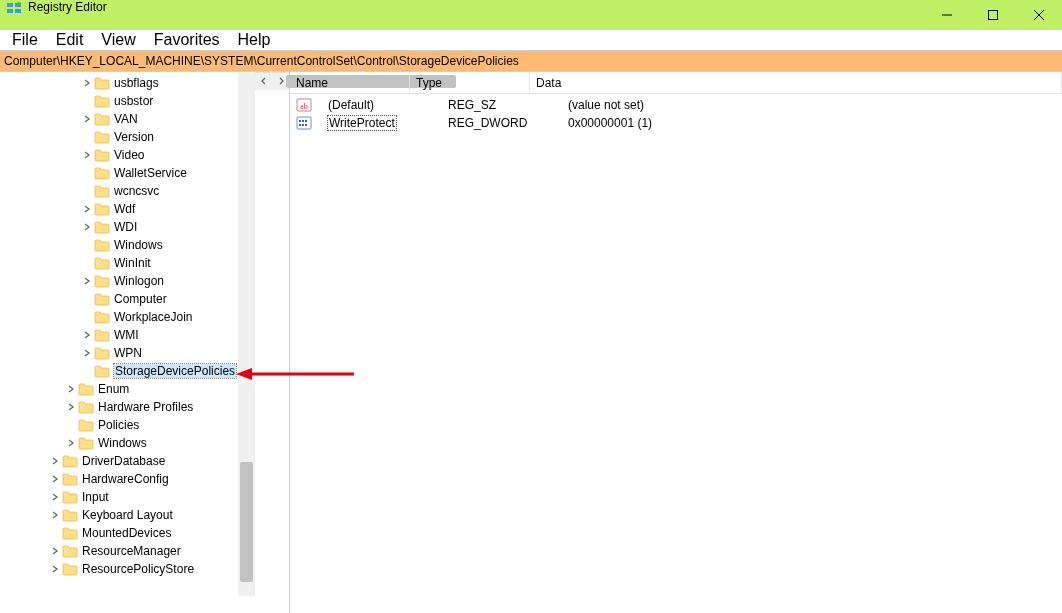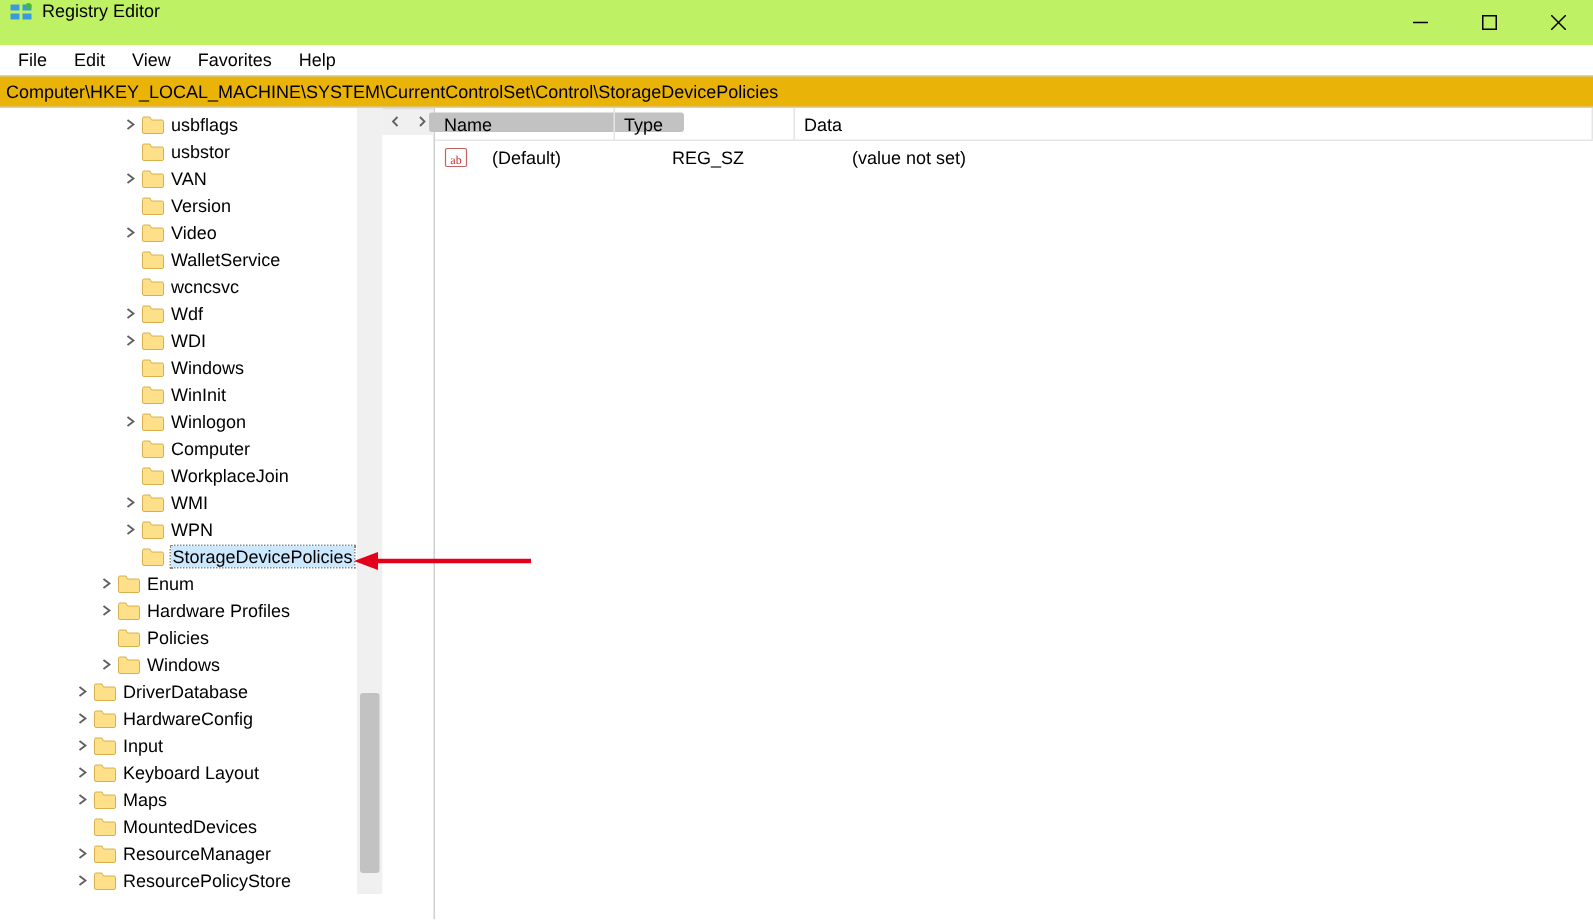--- a/index.html
+++ b/index.html
@@ -39,32 +39,32 @@
   
   .menubar {
     height: 20px;
     display: flex;
     align-items: center;
     padding: 0 4px;
     gap: 2px;
   }
   .menubar .menu-item {
     padding: 2px 8px;
-    font-size: 12px;
+    font-size: 16px;
   }
   
   .addressbar {
     height: 22px;
     border-top: 1px solid #d0d0d0;
     border-bottom: 1px solid #d0d0d0;
     display: flex;
     align-items: center;
     padding: 0 4px;
     font-size: 12px;
-    background: #eab308;
+    background: #fdba74;
   }
   
   .main {
     flex: 1;
     display: flex;
     min-height: 0;
     position: relative;
   }
   
   .tree-panel {
@@ -821,40 +821,20 @@
           <div class="tree-row">
             <span class="indent">
               <span class="guide"></span>
             </span>
             <span class="indent">
               <span class="guide"></span>
             </span>
             <span class="indent">
               <span class="guide"></span>
             </span>
-            <span class="expander">
-              <svg width="8" height="8" viewBox="0 0 8 8">
-                <polyline points="2,1 6,4 2,7" fill="none" stroke="#606060" stroke-width="1.2"></polyline>
-              </svg>
-            </span>
-            <svg class="folder-icon" viewBox="0 0 16 14">
-              <path d="M1 3 L1 12 Q1 13 2 13 L14 13 Q15 13 15 12 L15 5 Q15 4 14 4 L7 4 L6 2 L2 2 Q1 2 1 3 Z" fill="#ffe08a" stroke="#d4a93e" stroke-width="0.6"></path>
-            </svg>
-            <span class="tree-label">Maps</span>
-          </div>
-          <div class="tree-row">
-            <span class="indent">
-              <span class="guide"></span>
-            </span>
-            <span class="indent">
-              <span class="guide"></span>
-            </span>
-            <span class="indent">
-              <span class="guide"></span>
-            </span>
             <span class="expander empty"></span>
             <svg class="folder-icon" viewBox="0 0 16 14">
               <path d="M1 3 L1 12 Q1 13 2 13 L14 13 Q15 13 15 12 L15 5 Q15 4 14 4 L7 4 L6 2 L2 2 Q1 2 1 3 Z" fill="#ffe08a" stroke="#d4a93e" stroke-width="0.6"></path>
             </svg>
             <span class="tree-label">MountedDevices</span>
           </div>
           <div class="tree-row">
             <span class="indent">
               <span class="guide"></span>
             </span>
@@ -927,20 +907,36 @@
           <span class="val-icon"><svg viewBox="0 0 16 16">
               <rect x="1" y="2" width="14" height="12" rx="1" fill="#fff" stroke="#c06060" stroke-width="0.8"></rect>
               <text x="8" y="12" text-anchor="middle" font-size="8" fill="#c03030" font-family="Tahoma">ab</text>
             </svg></span>
           <span class="cell name-cell">
             <span class="name-txt">(Default)</span>
           </span>
           <span class="cell type-cell">REG_SZ</span>
           <span class="cell data-cell">(value not set)</span>
         </div>
+        <div class="list-row selected">
+          <span class="val-icon"><svg viewBox="0 0 16 16">
+              <rect x="1" y="2" width="14" height="12" rx="1" fill="#fff" stroke="#5070c0" stroke-width="0.8"></rect>
+              <rect x="3" y="5" width="2" height="2" fill="#3060c0"></rect>
+              <rect x="6" y="5" width="2" height="2" fill="#3060c0"></rect>
+              <rect x="9" y="5" width="2" height="2" fill="#3060c0"></rect>
+              <rect x="3" y="9" width="2" height="2" fill="#3060c0"></rect>
+              <rect x="6" y="9" width="2" height="2" fill="#3060c0"></rect>
+              <rect x="9" y="9" width="2" height="2" fill="#3060c0"></rect>
+            </svg></span>
+          <span class="cell name-cell">
+            <span class="name-txt">WriteProtect</span>
+          </span>
+          <span class="cell type-cell">REG_DWORD</span>
+          <span class="cell data-cell">0x00000001 (1)</span>
+        </div>
       </div>
   </div>
 
   <div class="arrow-anno">
     <svg width="120" height="16" viewBox="0 0 120 16">
       <line x1="118" y1="8" x2="12" y2="8" stroke="#e2001a" stroke-width="3"></line>
       <polygon points="0,8 16,2 16,14" fill="#e2001a"></polygon>
     </svg>
   </div>
 

